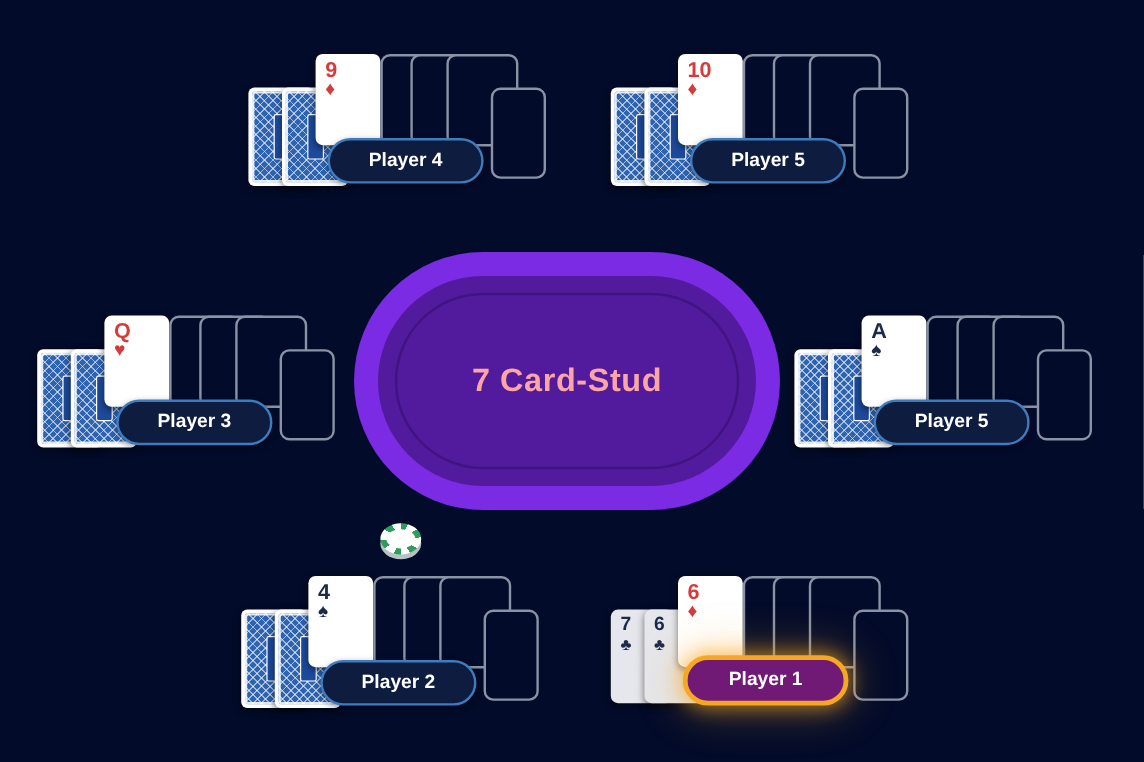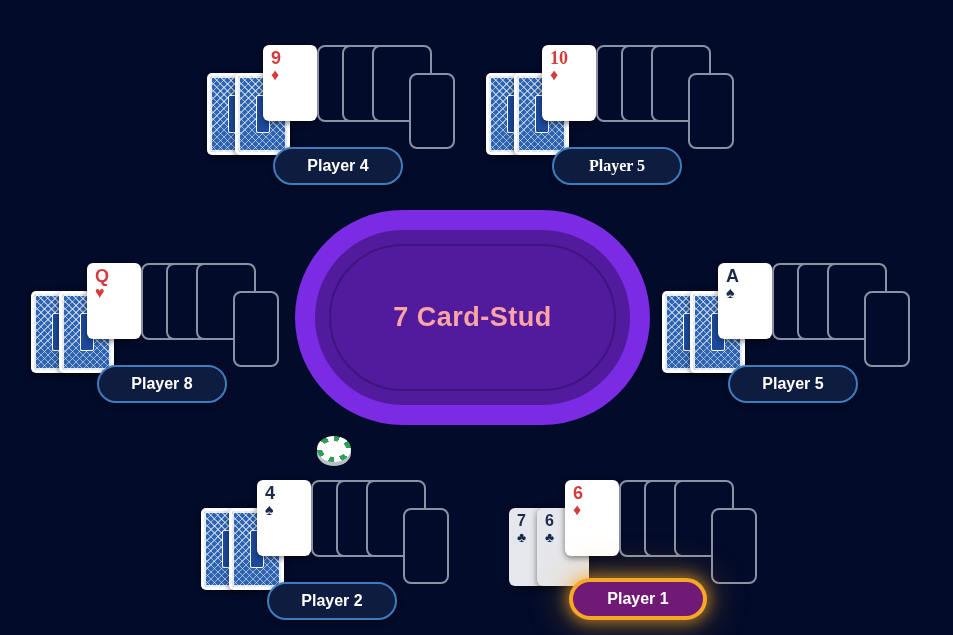--- a/index.html
+++ b/index.html
@@ -56,21 +56,21 @@
       #2F9E5B 300deg 326deg,#FFFFFF 326deg 360deg);
   }
   .chip-face::after {
     content: ""; position: absolute; inset: 5px;
     border-radius: 50%; background: #FFFFFF;
   }
 
   
   .player-group { position: absolute; width: 256px; height: 126px; }
   .pos-top-left     { left: 207px; top: 45px; }
-  .pos-top-right    { left: 486px; top: 45px; font-family: Liberation Serif, serif; }
+  .pos-top-right    { left: 509px; top: 45px; }
   .pos-mid-left     { left: 31px;  top: 263px; }
   .pos-mid-right    { left: 662px; top: 263px; }
   .pos-bottom-left  { left: 201px; top: 480px; }
   .pos-bottom-right { left: 509px; top: 480px; }
 
   .holes { position: absolute; inset: 0; }
 
   .card-back {
     position: absolute; width: 55px; height: 82px;
     background: #FFFFFF; border-radius: 5px;
@@ -131,21 +131,20 @@
   .offset { left: 202px; top: 28px; width: 46px; height: 76px; z-index: 7; }
 
   .pill {
     position: absolute; left: 66px; top: 70px;
     width: 130px; height: 38px;
     background: #0D1C3F;
     border: 2px solid #3E7CC0; border-radius: 20px;
     display: flex; align-items: center; justify-content: center;
     z-index: 10;
     box-shadow: 0 2px 6px rgba(0,0,0,0.4);
-    margin-top: 32px;
   }
   .pill-label { color: #FFFFFF; font-size: 16px; font-weight: 700; }
 
   .player-group.active .pill {
     left: 60px; top: 66px;
     width: 138px; height: 42px;
     background: #701a75;
     border: 4px solid #F6A723; border-radius: 22px;
     box-shadow: 0 0 14px 3px rgba(246,167,35,0.55),
                 0 0 34px 9px rgba(246,167,35,0.25);
@@ -222,21 +221,21 @@
         </div>
     <div class="slot s1"></div>
     <div class="slot s2"></div>
     <div class="slot s3"></div>
     <div class="slot offset"></div>
     <div class="upcard red">
       <span class="rank">Q</span>
       <span class="suit">♥</span>
     </div>
     <div class="pill">
-      <span class="pill-label">Player 8</span>
+      <span class="pill-label">Player 3</span>
     </div>
   </div>
       <div class="player-group pos-mid-right">
     <div class="holes">
           <div class="card-back h0">
             <div class="back-pattern"></div>
           </div>
           <div class="card-back h1">
             <div class="back-pattern"></div>
           </div>

